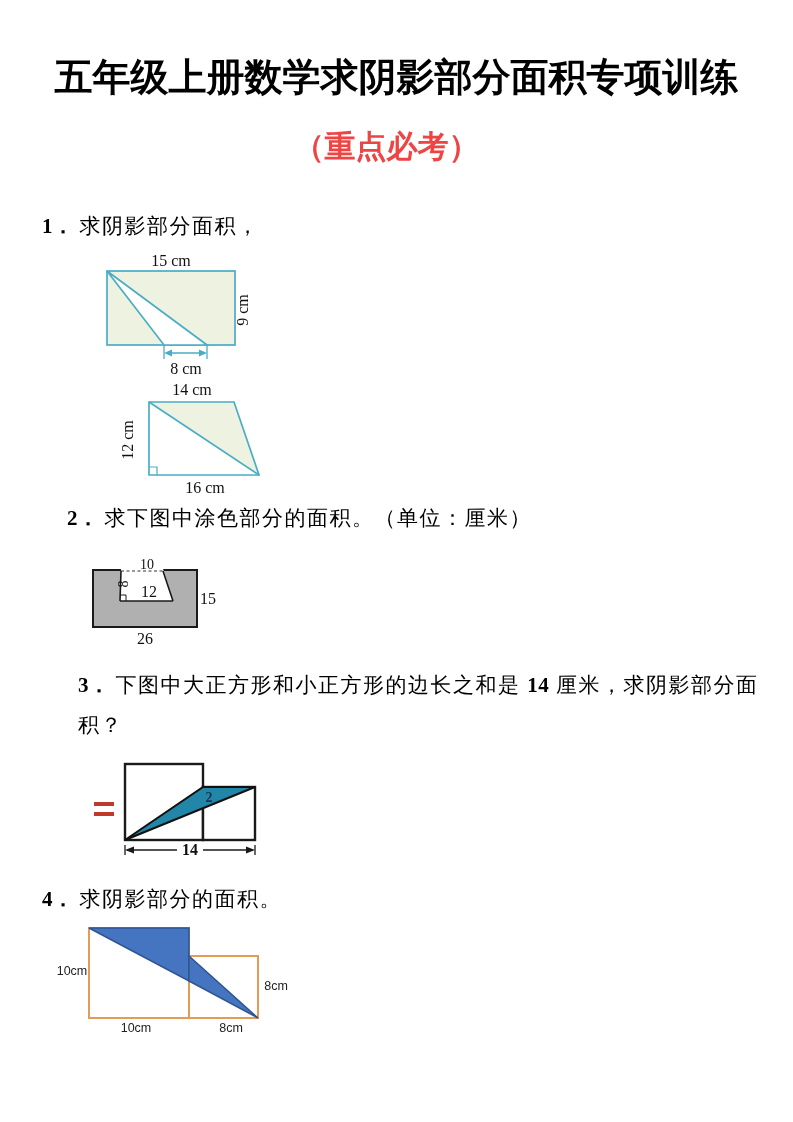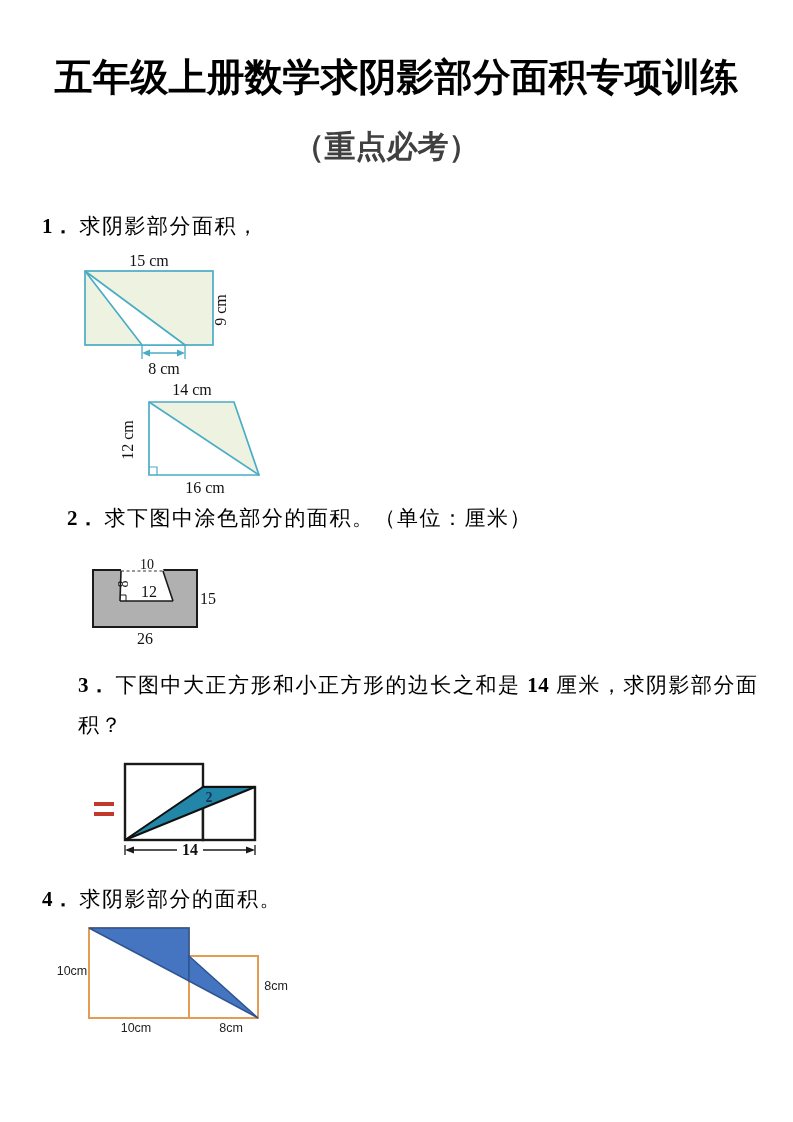--- a/index.html
+++ b/index.html
@@ -21,21 +21,21 @@
     font-size:38px;
     letter-spacing:0px;
     color:#000;
   }
   #subtitle{
     top:126px;left:0;width:773px;
     text-align:center;
     font-family:"Liberation Sans","DejaVu Sans",sans-serif;
     font-weight:900;
     font-size:31px;
-    color:#404040;
+    color:#ef4444;
   }
   .q{
     font-size:21px;
     letter-spacing:1.5px;
     line-height:40px;
     color:#000000;
     white-space:nowrap;
   }
   .q .qnum{font-weight:bold;margin-right:6px;letter-spacing:0;}
   .q b{letter-spacing:0.5px;}
@@ -50,21 +50,21 @@
 
 <div id="page">
 
   <div id="title" class="abs">五年级上册数学求阴影部分面积专项训练</div>
   <div id="subtitle" class="abs">（重点必考）</div>
 
   <div class="abs q" style="left:42px;top:206px;">
     <span class="qnum">1．</span><span>求阴影部分面积，</span>
   </div>
 
-  <div class="abs" style="left:78px;top:250px;">
+  <div class="abs" style="left:100px;top:250px;">
     <svg width="178" height="130">
       <rect x="7" y="21" width="128" height="74" fill="#edf2e1" stroke="#4bacc6" stroke-width="1.7"></rect>
       <polygon points="7,21 64,95 107,95" fill="#ffffff" stroke="#4bacc6" stroke-width="1.7"></polygon>
       <line x1="64" y1="95" x2="64" y2="109" stroke="#4bacc6" stroke-width="1.3"></line>
       <line x1="107" y1="95" x2="107" y2="109" stroke="#4bacc6" stroke-width="1.3"></line>
       <line x1="68" y1="103" x2="103" y2="103" stroke="#4bacc6" stroke-width="1.3"></line>
       <polygon points="64,103 72,99.5 72,106.5" fill="#4bacc6"></polygon>
       <polygon points="107,103 99,99.5 99,106.5" fill="#4bacc6"></polygon>
       <text x="71" y="16" text-anchor="middle" class="figlabel">15 cm</text>
       <text x="148" y="60" text-anchor="middle" transform="rotate(-90 148 60)" class="figlabel">9 cm</text>

